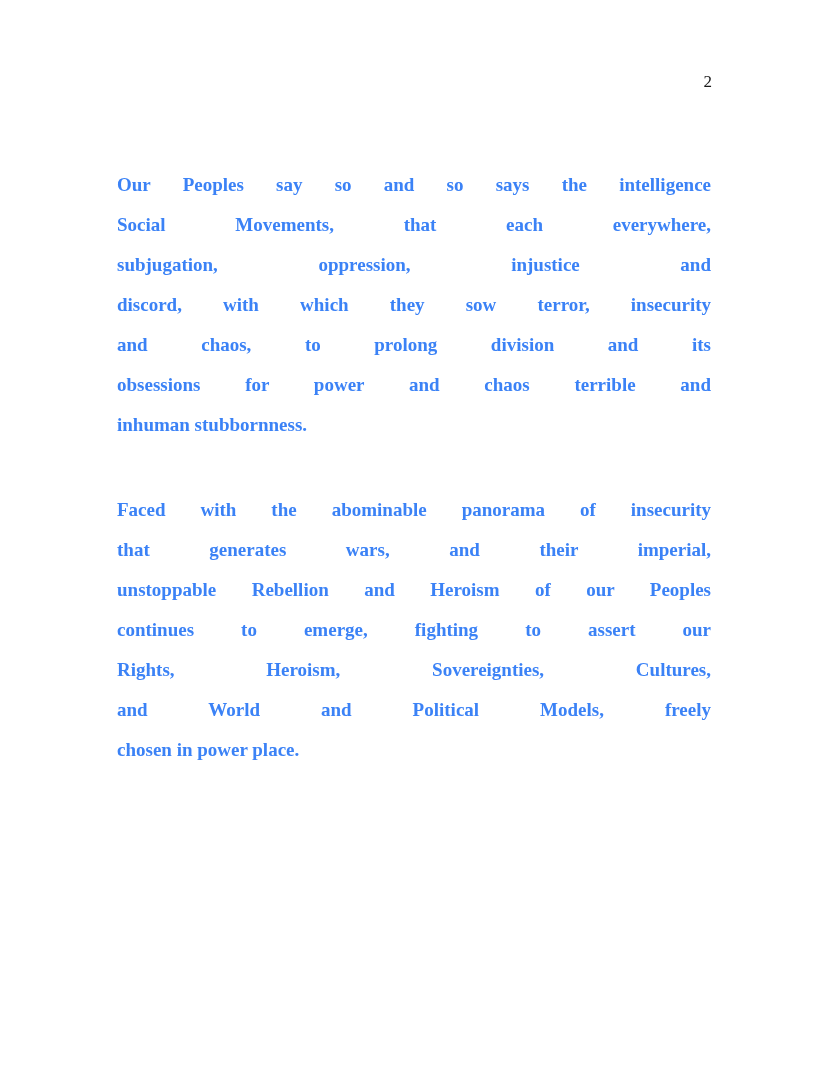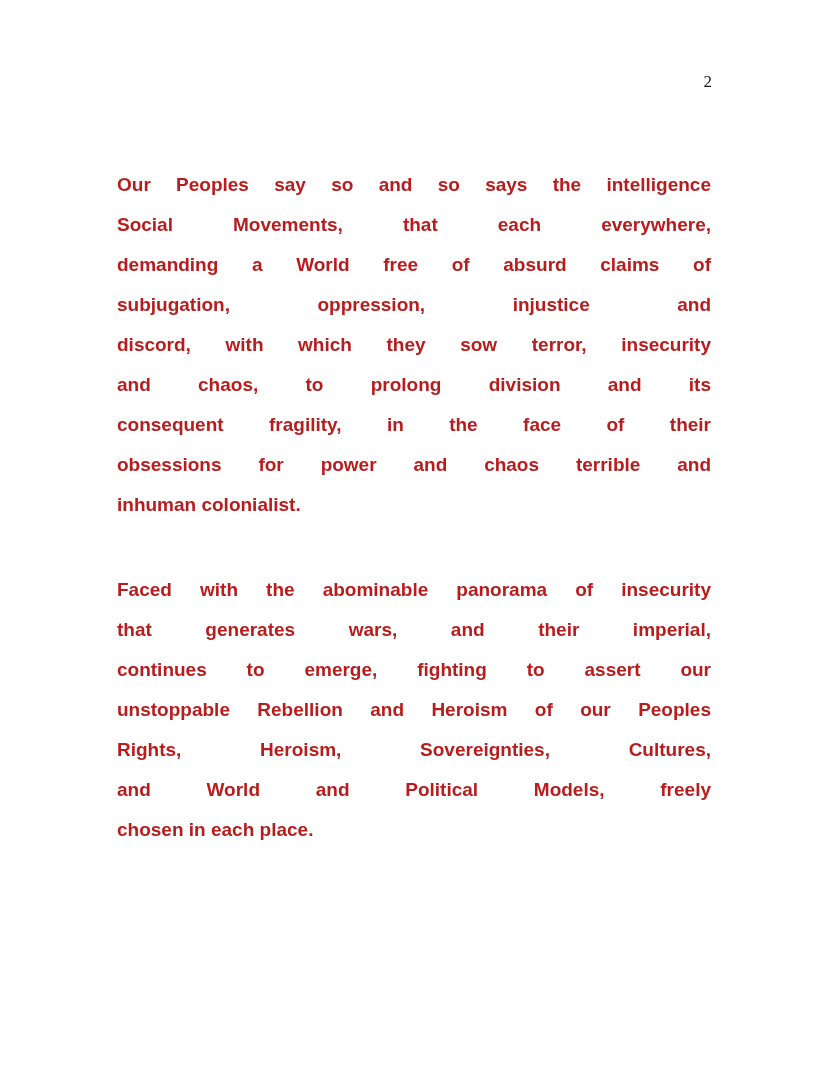--- a/index.html
+++ b/index.html
@@ -20,25 +20,25 @@
     font-family: "Liberation Serif", serif;
     font-size: 17px;
     color: #1a1a1a;
     line-height: 1.2;
   }
   .content {
     position: absolute;
     top: 165px;
     left: 117px;
     width: 594px;
-    font-family: Liberation Sans, sans-serif;
+    font-family: Liberation Serif, serif;
     font-weight: bold;
     font-size: 19px;
     line-height: 40px;
-    color: #b91c1c;
+    color: #3b82f6;
   }
   .paragraph {
     margin: 0 0 45px 0;
   }
   .line {
     text-align: justify;
     text-align-last: justify;
     white-space: normal;
     height: 40px;
   }
@@ -48,31 +48,29 @@
 </style>
 </head>
 <body>
 
 <div>
   <div class="page-number">2</div>
   <div class="content" id="paragraphs">
       <div class="paragraph">
         <div class="line">Our Peoples say so and so says the intelligence</div>
         <div class="line">Social Movements, that each everywhere,</div>
-        <div class="line">demanding a World free of absurd claims of</div>
         <div class="line">subjugation, oppression, injustice and</div>
         <div class="line">discord, with which they sow terror, insecurity</div>
         <div class="line">and chaos, to prolong division and its</div>
-        <div class="line">consequent fragility, in the face of their</div>
         <div class="line">obsessions for power and chaos terrible and</div>
-        <div class="line last">inhuman colonialist.</div>
+        <div class="line last">inhuman stubbornness.</div>
       </div>
       <div class="paragraph">
         <div class="line">Faced with the abominable panorama of insecurity</div>
         <div class="line">that generates wars, and their imperial,</div>
+        <div class="line">unstoppable Rebellion and Heroism of our Peoples</div>
         <div class="line">continues to emerge, fighting to assert our</div>
-        <div class="line">unstoppable Rebellion and Heroism of our Peoples</div>
         <div class="line">Rights, Heroism, Sovereignties, Cultures,</div>
         <div class="line">and World and Political Models, freely</div>
-        <div class="line last">chosen in each place.</div>
+        <div class="line last">chosen in power place.</div>
       </div>
     </div>
 </div>
 
 </body></html>

